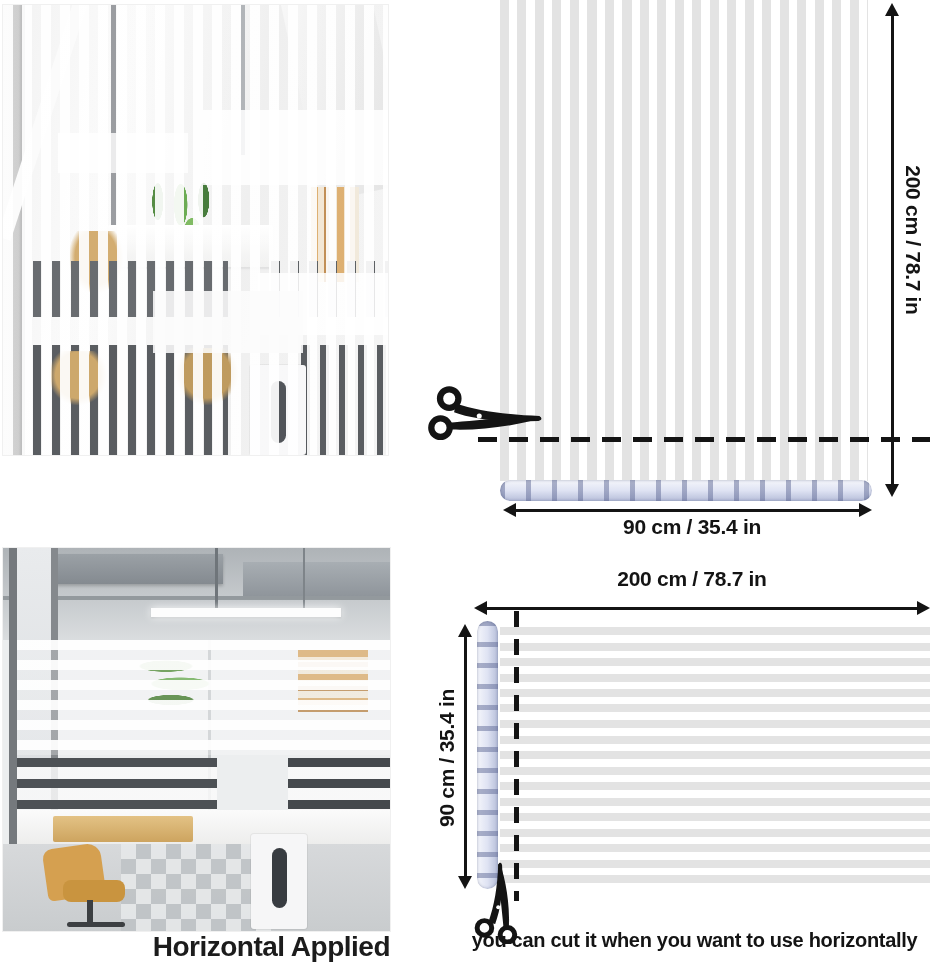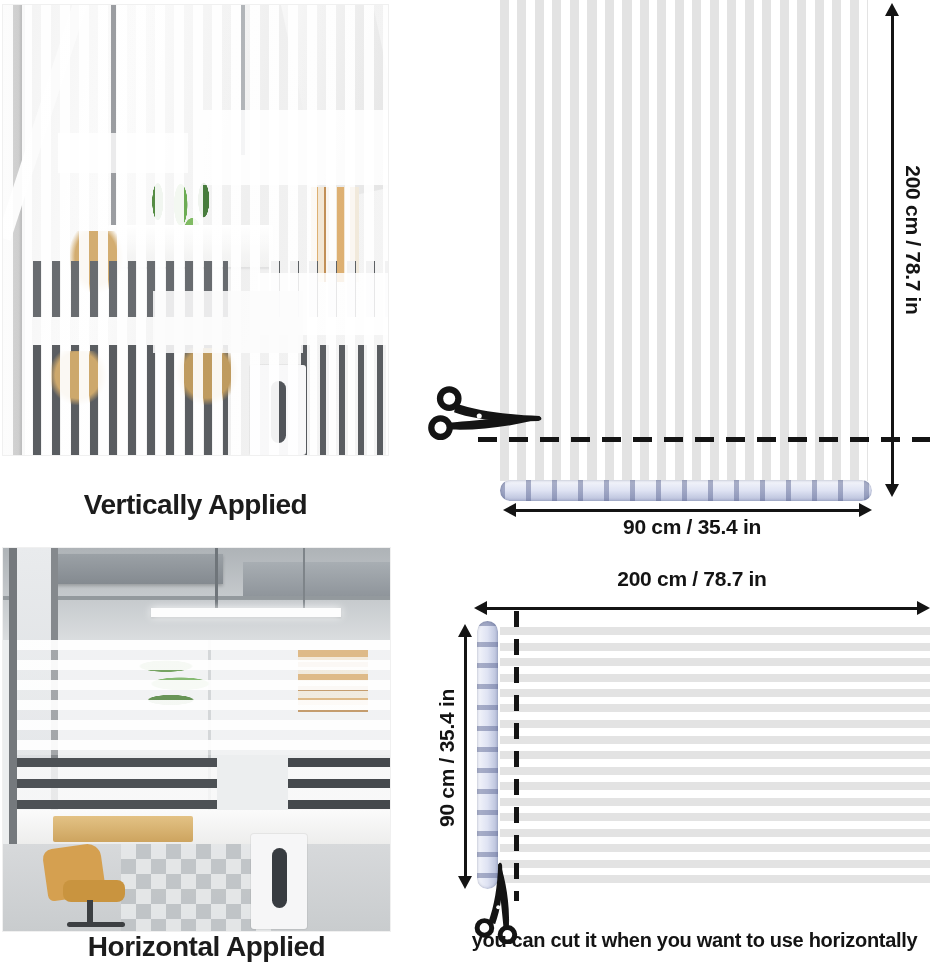--- a/index.html
+++ b/index.html
@@ -138,21 +138,20 @@
     <div class="pv-chair3"></div>
     <div class="pv-cabinet">
       <div class="pv-handle"></div>
     </div>
     <div class="pv-film"></div>
     <div class="pv-frost1"></div>
     <div class="pv-frost2"></div>
     <div class="pv-frost3"></div>
     <div class="pv-frost4"></div>
   </section>
-  <div class="caption" style="left:3px;top:489px;width:385px;">Vertically Applied</div>
 
   <section>
     <div class="stripes-v"></div>
     <div class="cutline-h"></div>
     <div class="scissors-tr">
       <svg viewBox="0 0 120 64" width="118" height="62">
         <circle cx="21" cy="13" r="9.5" fill="none" stroke="#141414" stroke-width="6.5"></circle>
         <circle cx="12" cy="43" r="9.5" fill="none" stroke="#141414" stroke-width="6.5"></circle>
         <path d="M28 18 C 50 26 85 30 114 31 C 117 33 117 35 113 36 C 75 38 45 34 26 27 Z" fill="#141414"></path>
         <path d="M20 38 C 45 36 80 32 113 31 L 116 33 C 90 41 55 46 24 45 Z" fill="#141414"></path>
@@ -192,21 +191,21 @@
     <div class="ph-floor"></div>
     <div class="ph-checker"></div>
     <div class="ph-chairback"></div>
     <div class="ph-chairseat"></div>
     <div class="ph-chairpost"></div>
     <div class="ph-chairlegs"></div>
     <div class="ph-cabinet">
       <div class="ph-handle"></div>
     </div>
   </section>
-  <div class="caption" style="left:13px;top:931px;width:387px;">Horizontal Applied</div>
+  <div class="caption" style="left:3px;top:931px;width:387px;text-align:right;">Horizontal Applied</div>
 
   <section>
     <div class="dimlabel" style="left:532px;top:567px;width:320px;">200 cm /  78.7 in</div>
     <div class="dim-h" style="left:474px;top:601px;width:456px;">
       <div class="line"></div>
     </div>
     <div class="roll-v"></div>
     <div class="stripes-h"></div>
     <div class="cutline-v"></div>
     <div class="dim-v" style="left:458px;top:624px;height:265px;">

